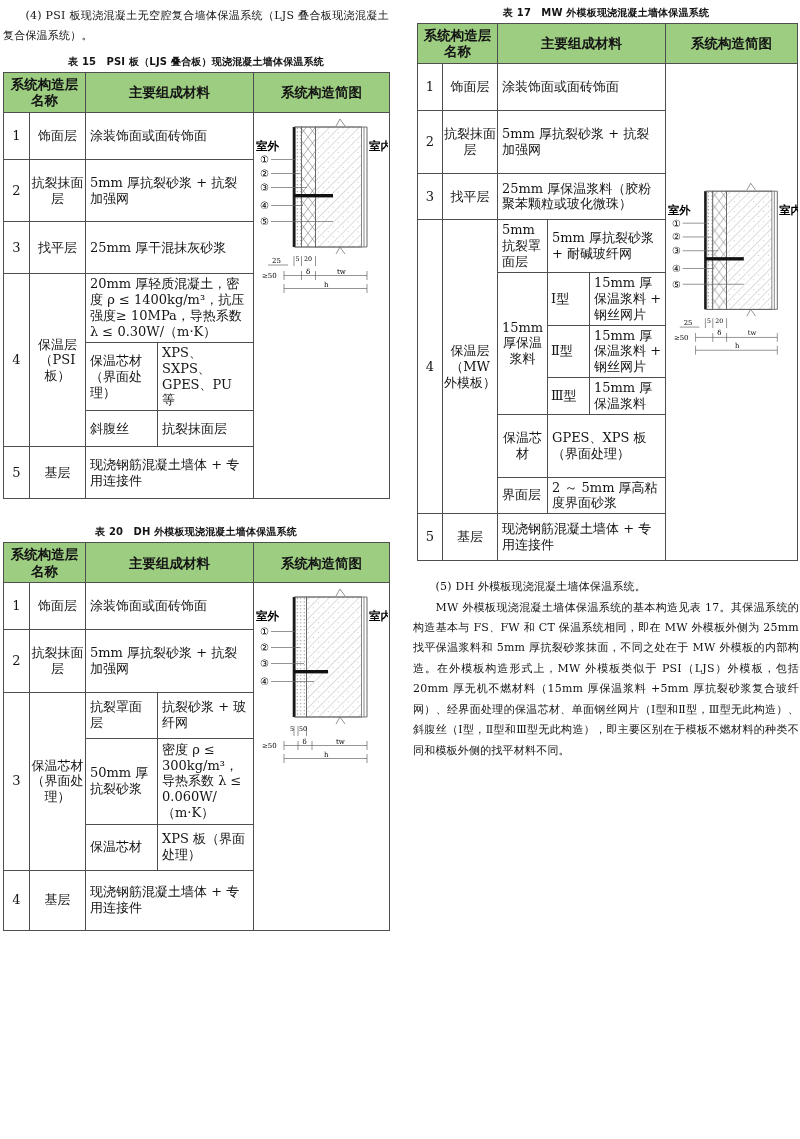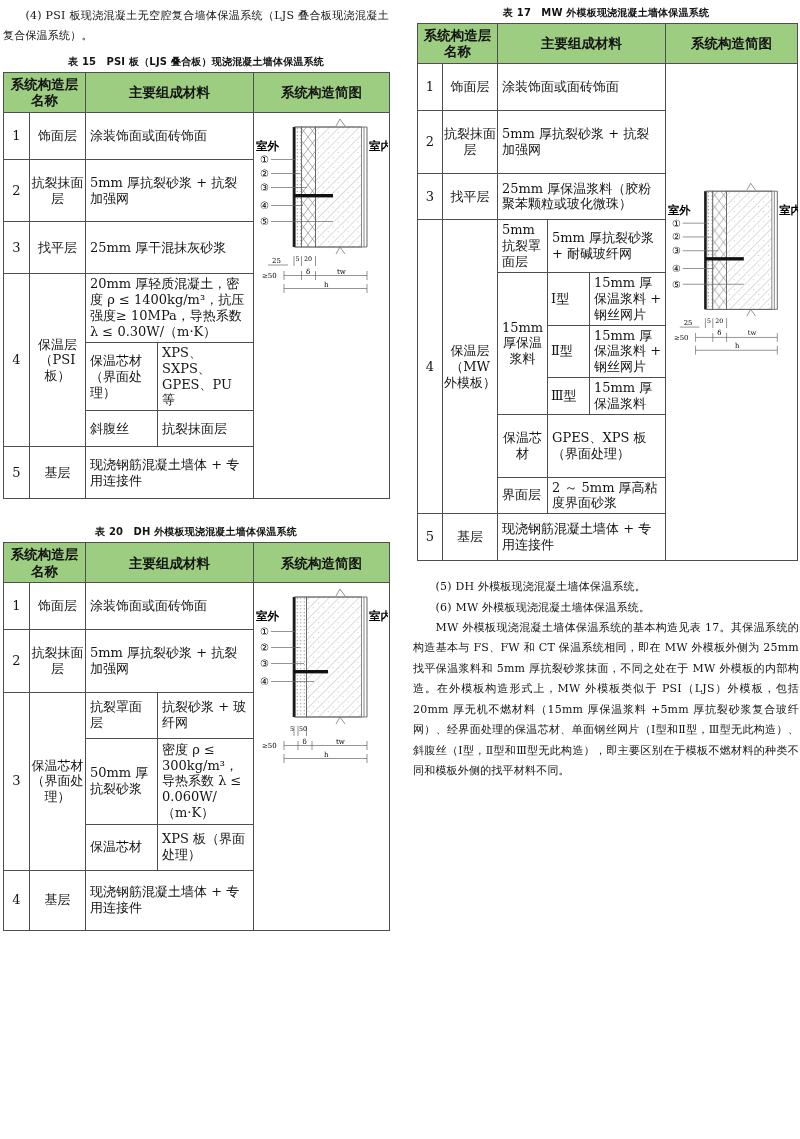--- a/index.html
+++ b/index.html
@@ -366,17 +366,16 @@
       <tr style="height:40px">
         <td class="cnum">5</td>
         <td class="cname">基层</td>
         <td class="cmat" colspan="3">现浇钢筋混凝土墙体 + 专用连接件</td>
       </tr>
     </tbody>
       </table>
 
     <div class="rtext">
       <p class="para">(5) DH 外模板现浇混凝土墙体保温系统。</p>
-      <p class="para">(6) MW 外模板现浇混凝土墙体保温系统。</p>
       <p class="para">MW 外模板现浇混凝土墙体保温系统的基本构造见表 17。其保温系统的构造基本与 FS、FW 和 CT 保温系统相同，即在 MW 外模板外侧为 25mm 找平保温浆料和 5mm 厚抗裂砂浆抹面，不同之处在于 MW 外模板的内部构造。在外模板构造形式上，MW 外模板类似于 PSI（LJS）外模板，包括 20mm 厚无机不燃材料（15mm 厚保温浆料 +5mm 厚抗裂砂浆复合玻纤网）、经界面处理的保温芯材、单面钢丝网片（Ⅰ型和Ⅱ型，Ⅲ型无此构造）、斜腹丝（Ⅰ型，Ⅱ型和Ⅲ型无此构造），即主要区别在于模板不燃材料的种类不同和模板外侧的找平材料不同。</p>
     </div>
   </div>
 </div>
 
 </body></html>

